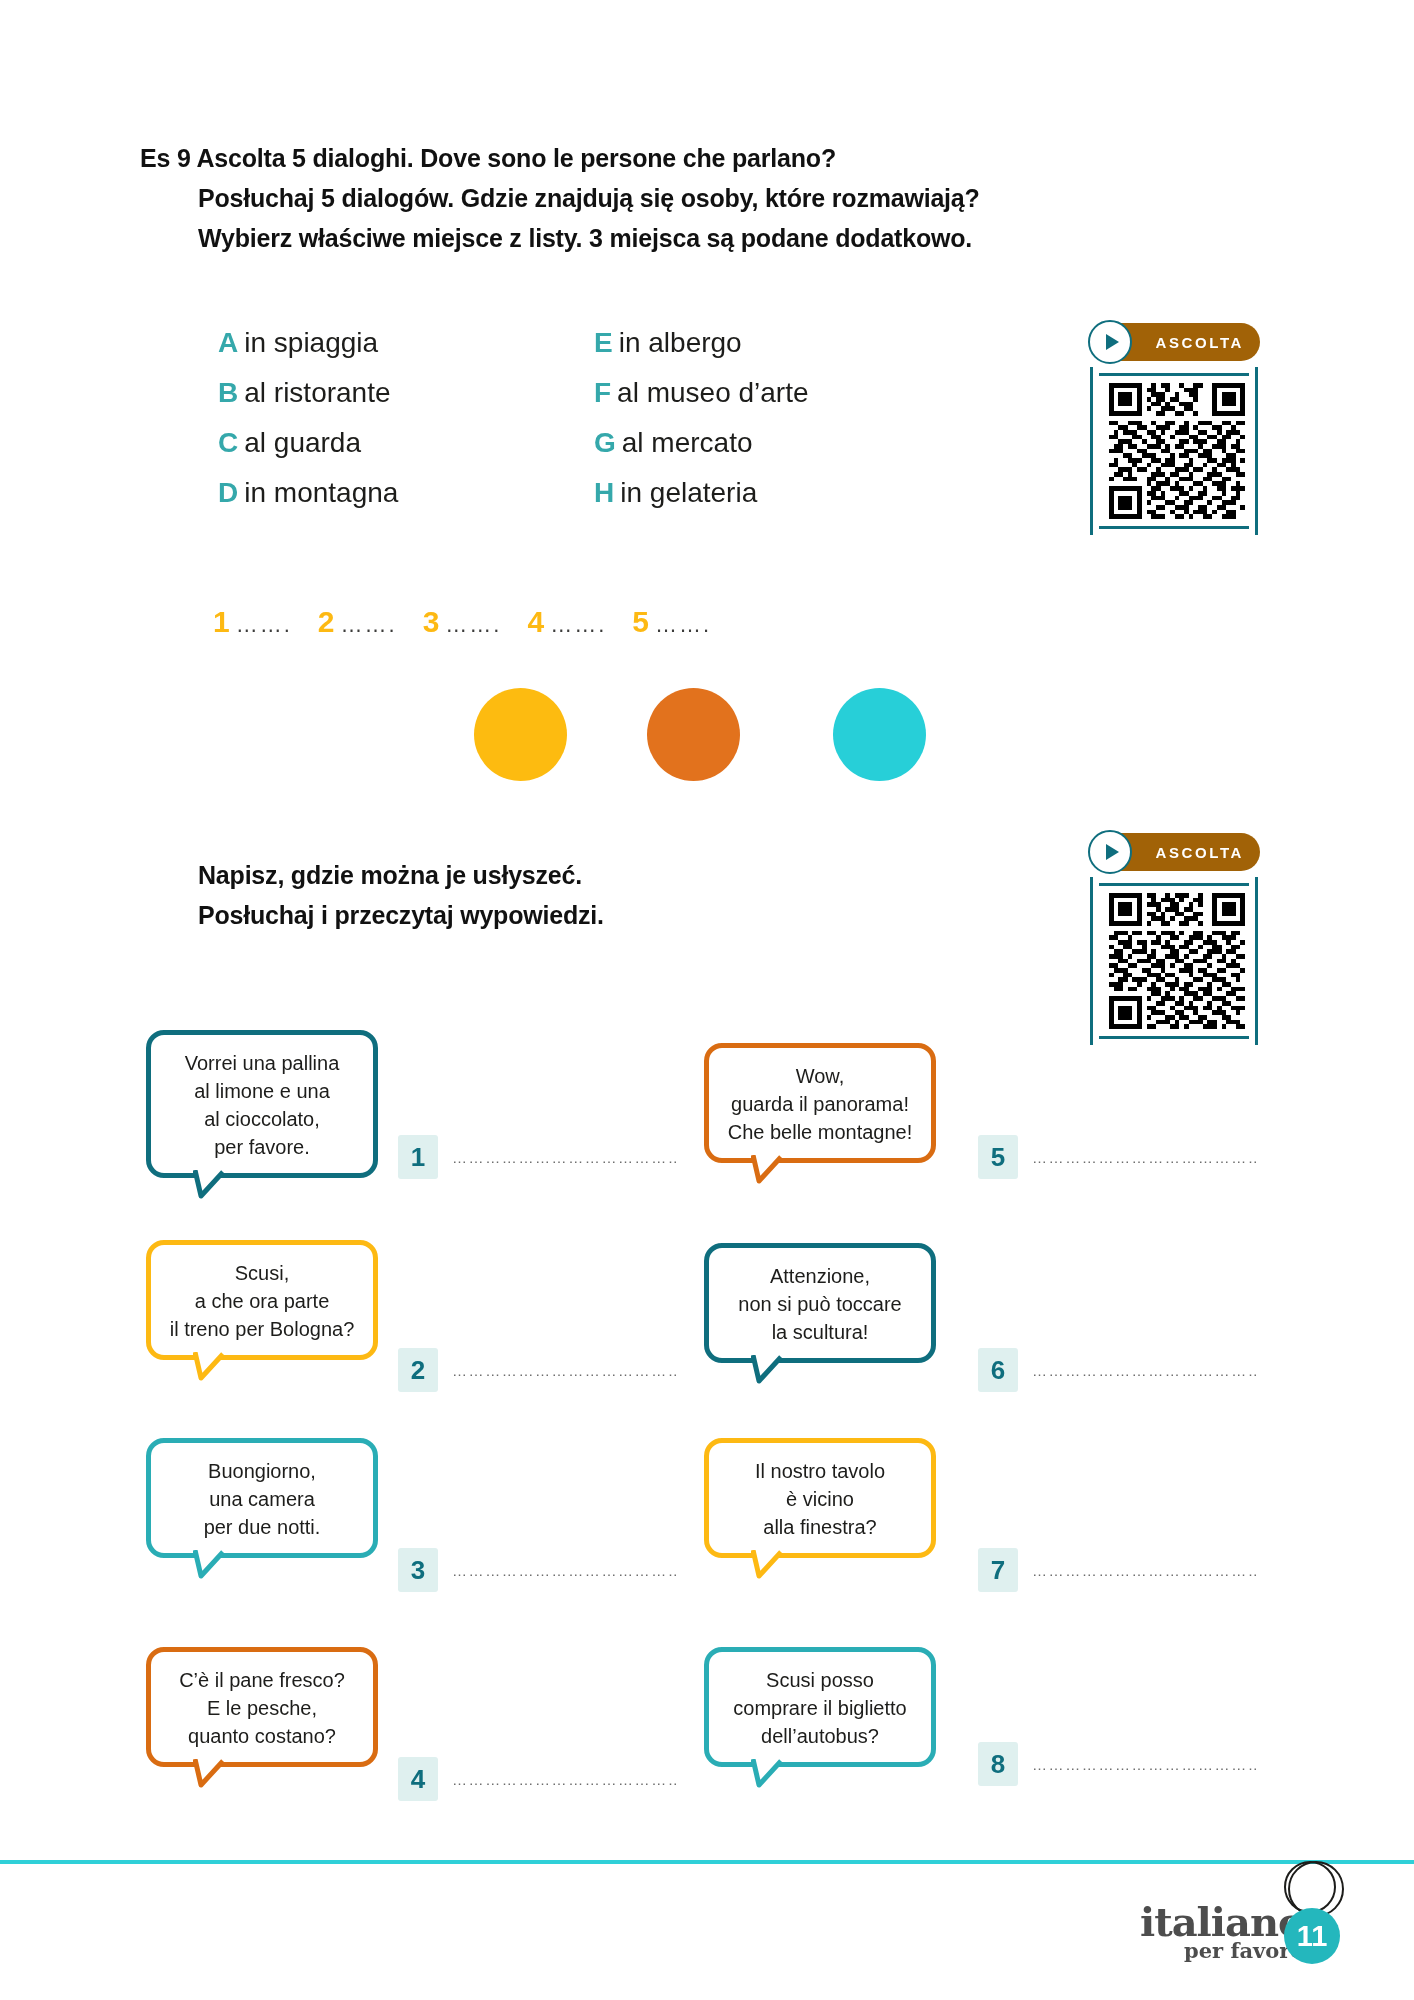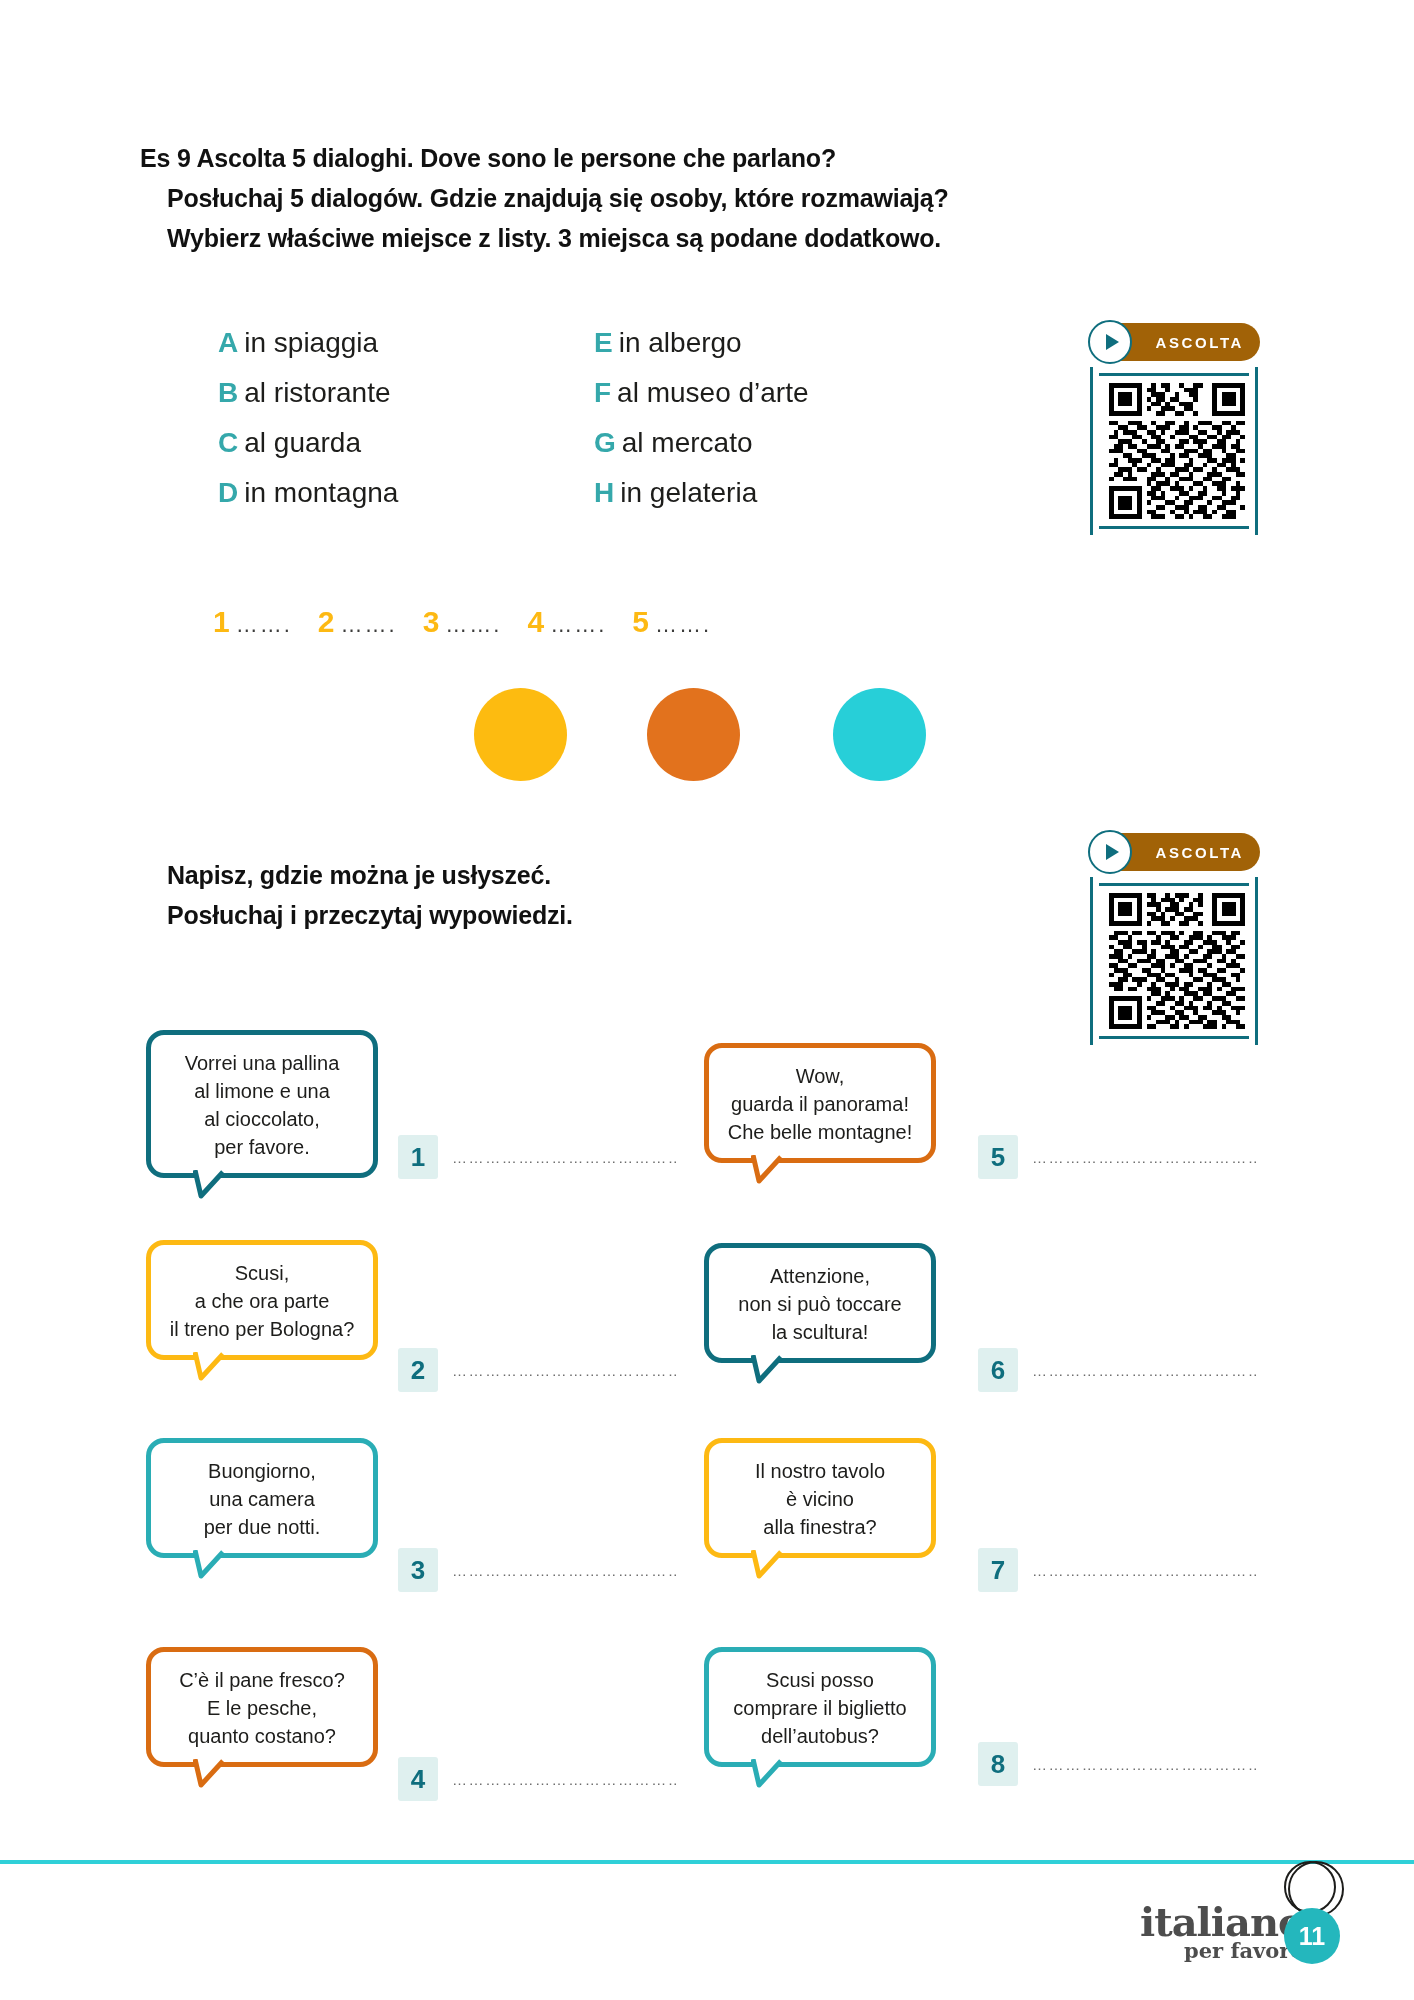--- a/index.html
+++ b/index.html
@@ -23,21 +23,21 @@
     letter-spacing: -0.2px;
   }
   .ex-head .line-it {
     font-size: 25px;
     line-height: 40px;
     white-space: nowrap;
   }
   .ex-head .line-pl {
     font-size: 25px;
     line-height: 40px;
-    margin-left: 27px;
+    margin-left: 58px;
     white-space: nowrap;
   }
 
   #es9-head { left: 140px; top: 138px; }
   #es10-head { left: 140px; top: 855px; }
 
   
   .opt-grid {
     position: absolute;
     left: 218px;
@@ -255,21 +255,21 @@
     top: 1908px;
     width: 56px;
     height: 56px;
     border-radius: 50%;
     background: #24b7bd;
     display: flex;
     align-items: center;
     justify-content: center;
     color: #ffffff;
     font-weight: bold;
-    font-size: 25px;
+    font-size: 29px;
   }
   #page-swirl {
     position: absolute;
     left: 1274px;
     top: 1856px;
     width: 80px;
     height: 80px;
   }
 </style>
 </head>

